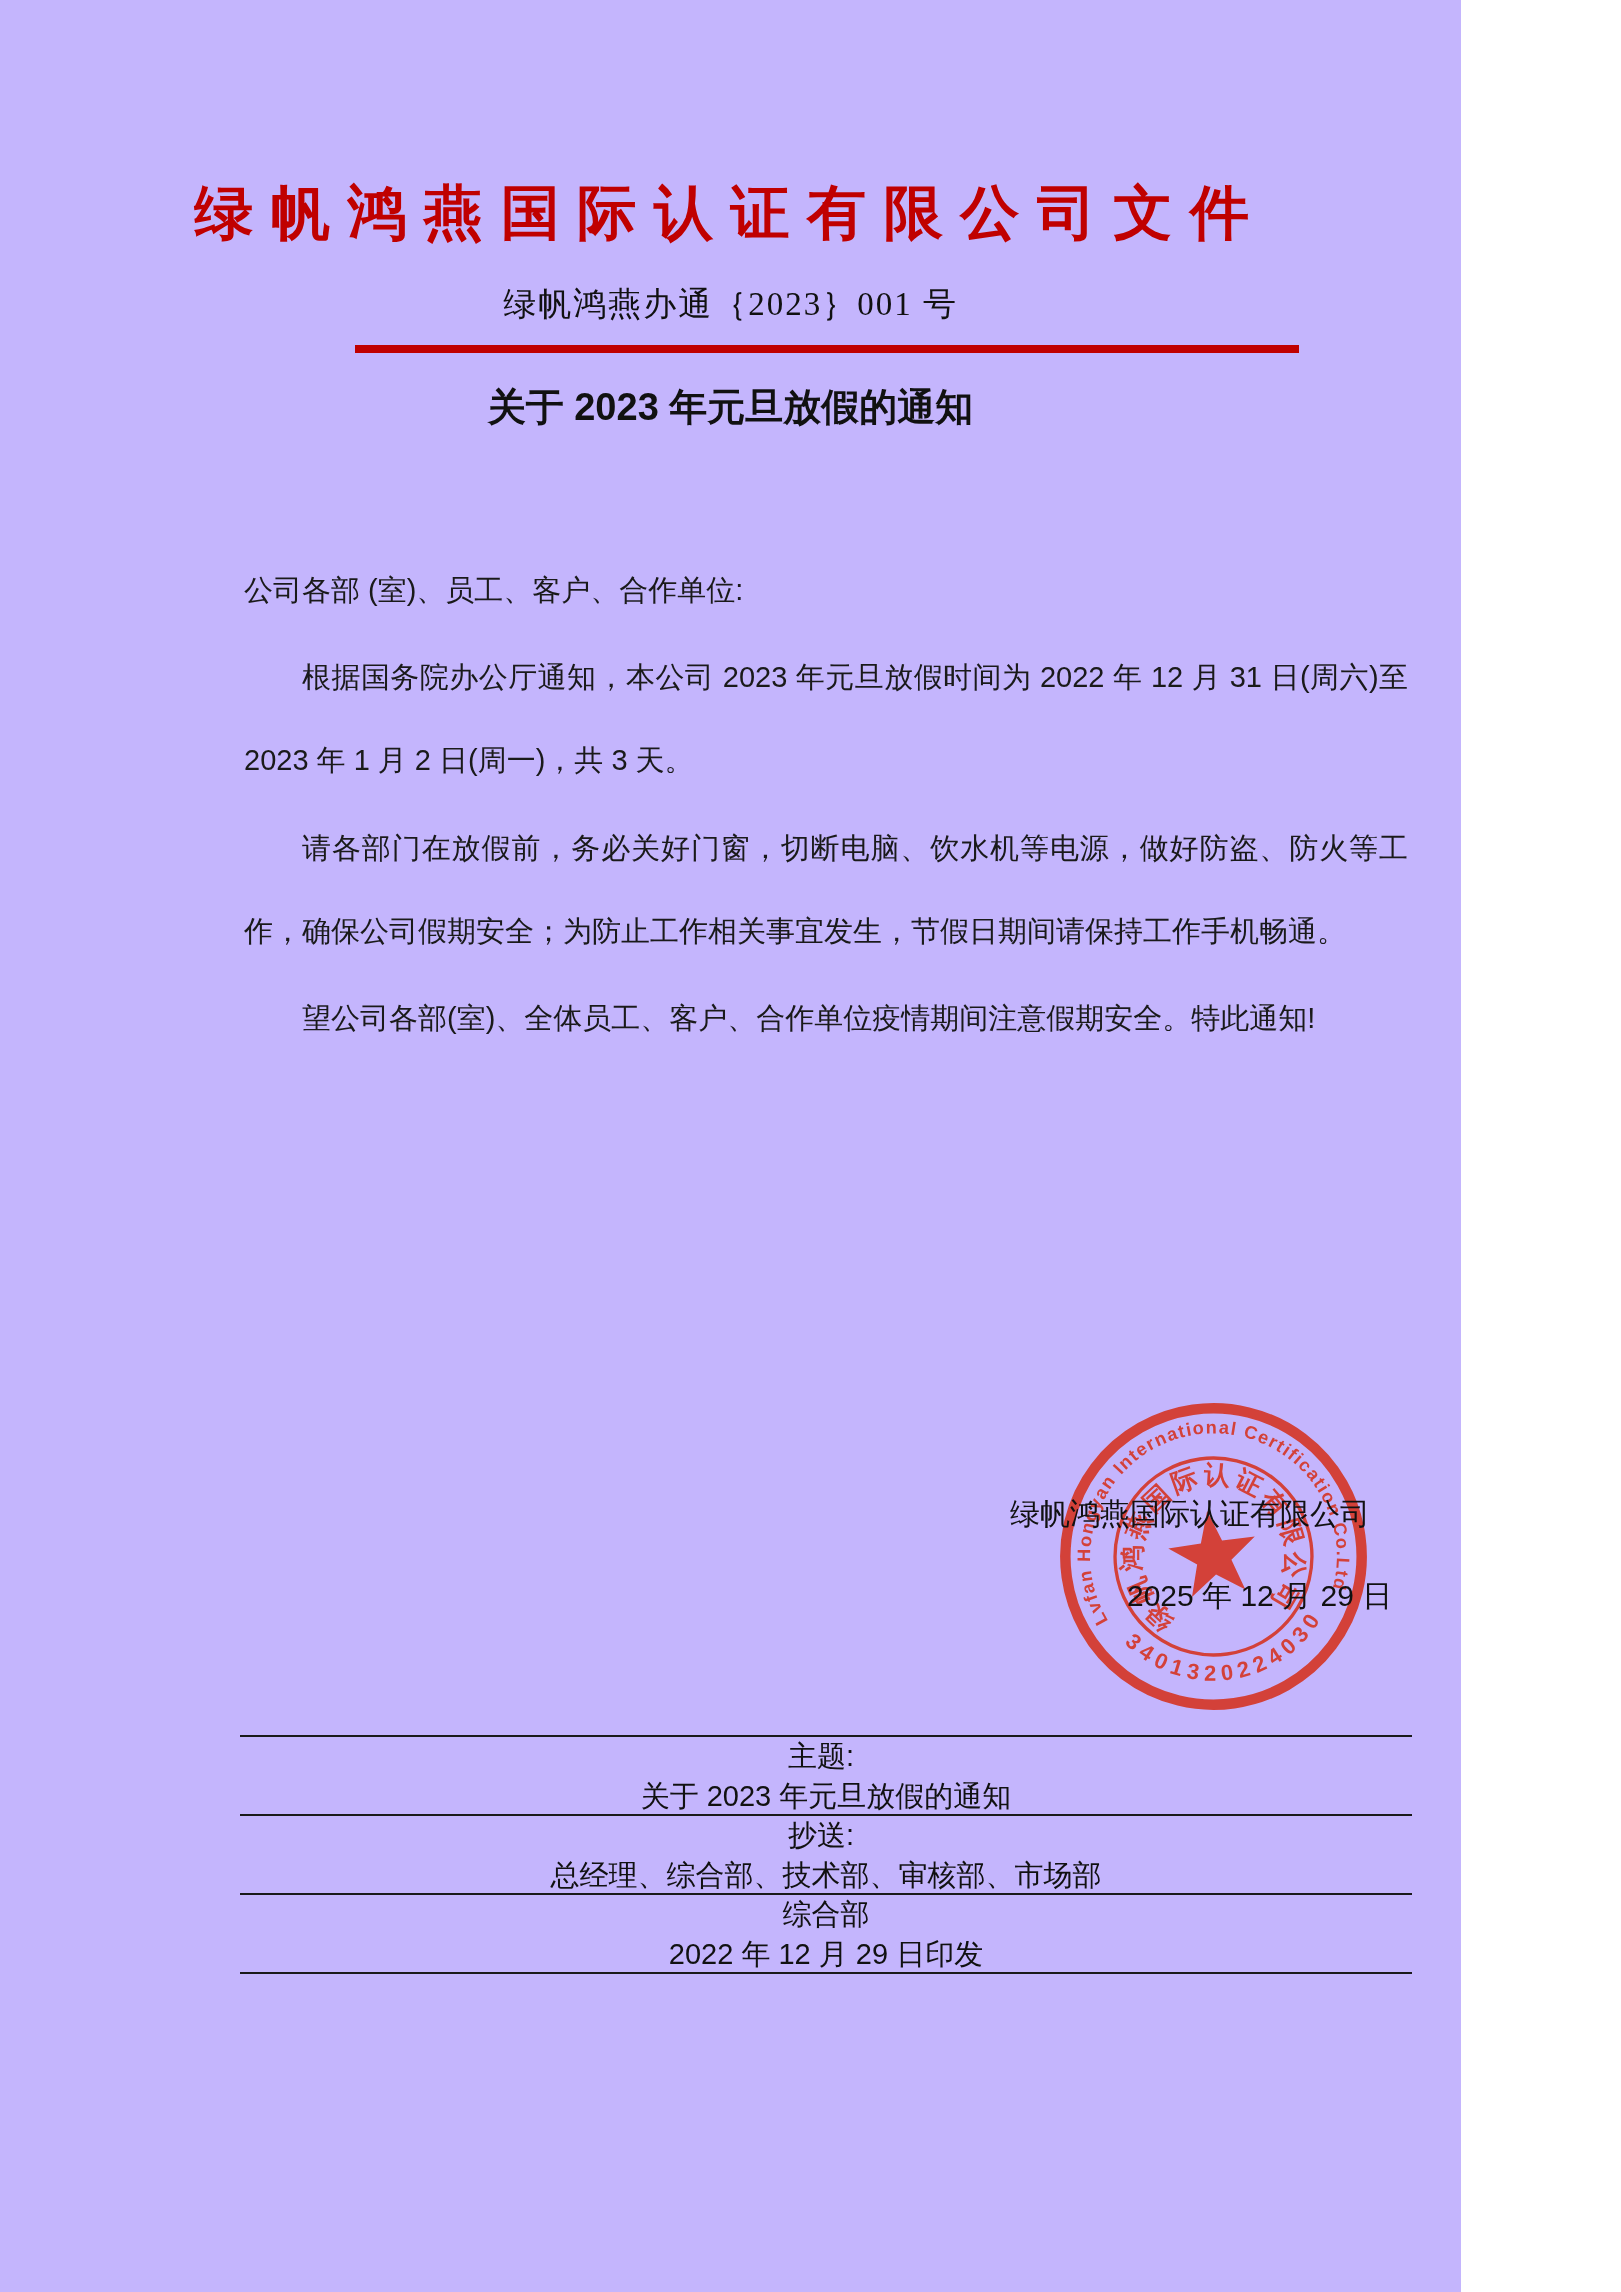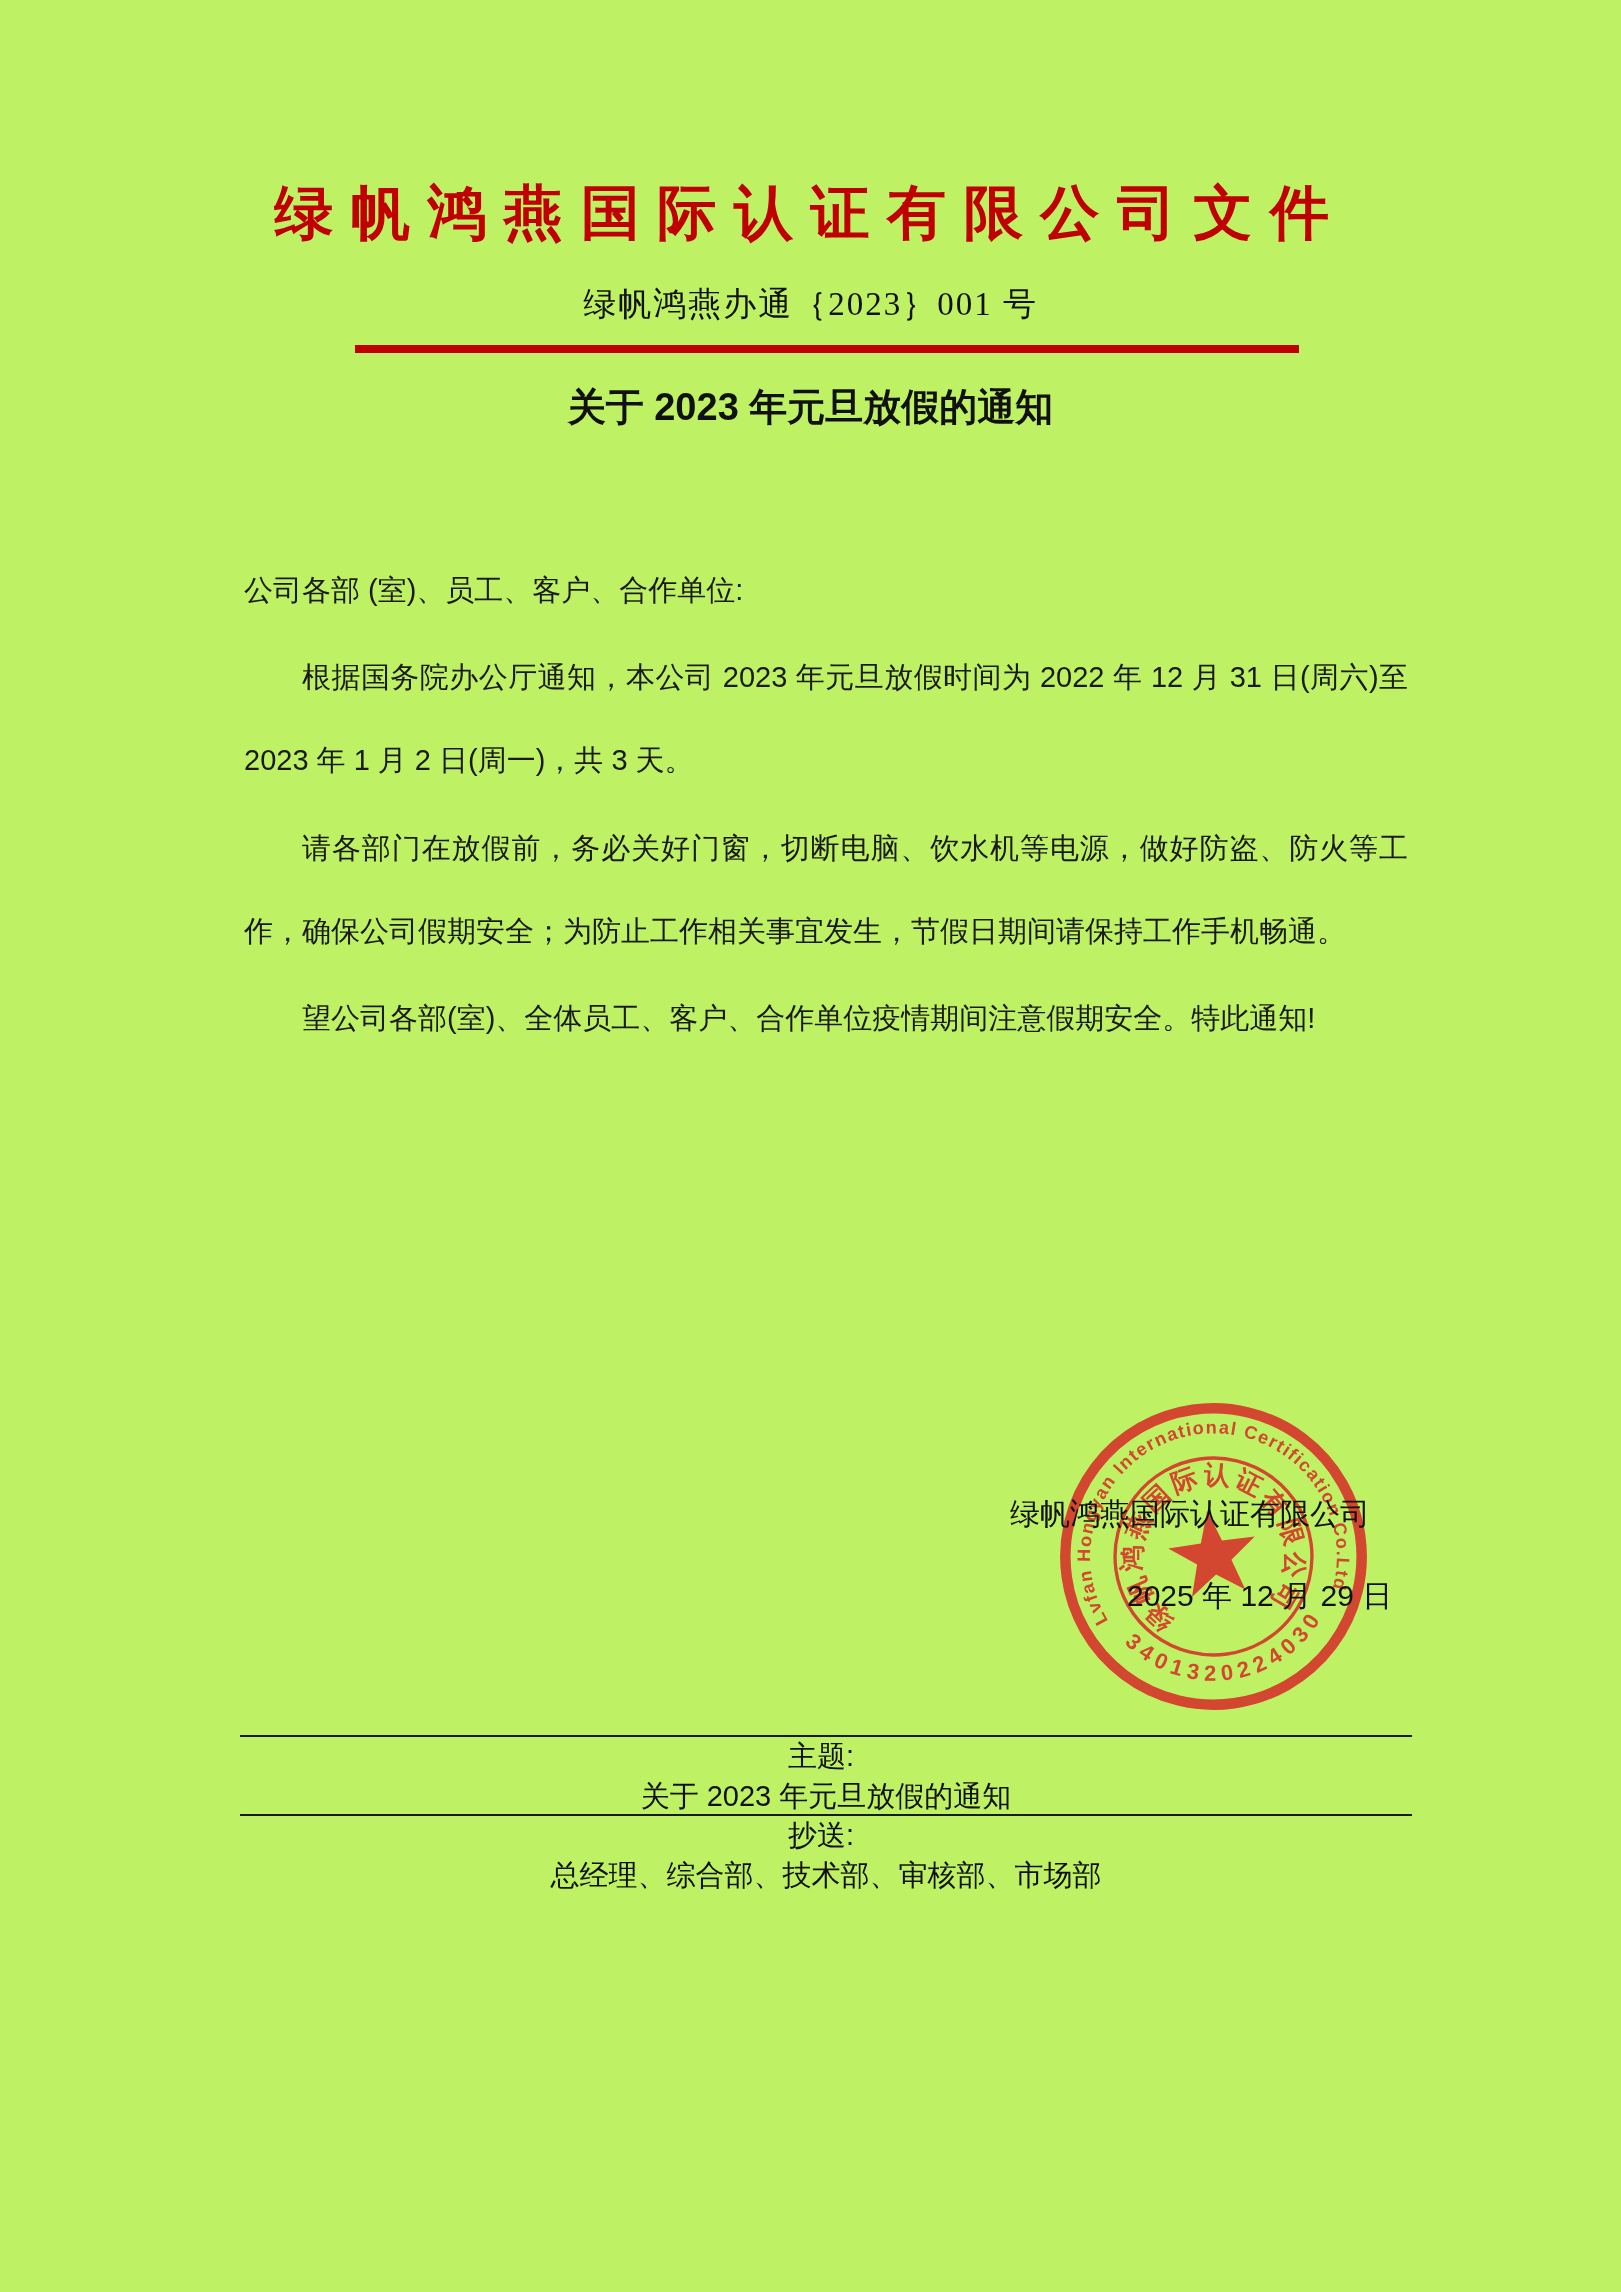--- a/index.html
+++ b/index.html
@@ -1,19 +1,19 @@
 <!DOCTYPE html>
 <html><head>
 <meta charset="utf-8">
 <style>
   html,body{margin:0;padding:0;background:#ffffff;}
   .page{
     position:relative;
-    width:1621px;height:2293px;
-    background:#bef264;
+    width:1461px;height:2293px;
+    background:#c4b5fd;
     font-family:"Liberation Sans", sans-serif;
     color:#1a1a1a;
     overflow:hidden;
   }
   .org-title{
     position:absolute;left:0;top:174px;width:100%;
     text-align:center;
     font-family:"Liberation Serif", serif;
     font-weight:bold;
     font-size:59px;
@@ -127,16 +127,20 @@
 
   <div class="footer">
     <div class="footer-row">
       <span class="footer-label">主题:</span>
       <span>关于 2023 年元旦放假的通知</span>
     </div>
     <div class="footer-row">
       <span class="footer-label">抄送:</span>
       <span>总经理、综合部、技术部、审核部、市场部</span>
     </div>
+    <div class="footer-row last">
+      <span>综合部</span>
+      <span>2022 年 12 月 29 日印发</span>
+    </div>
   </div>
 
 </div>
 
 
 </body></html>

